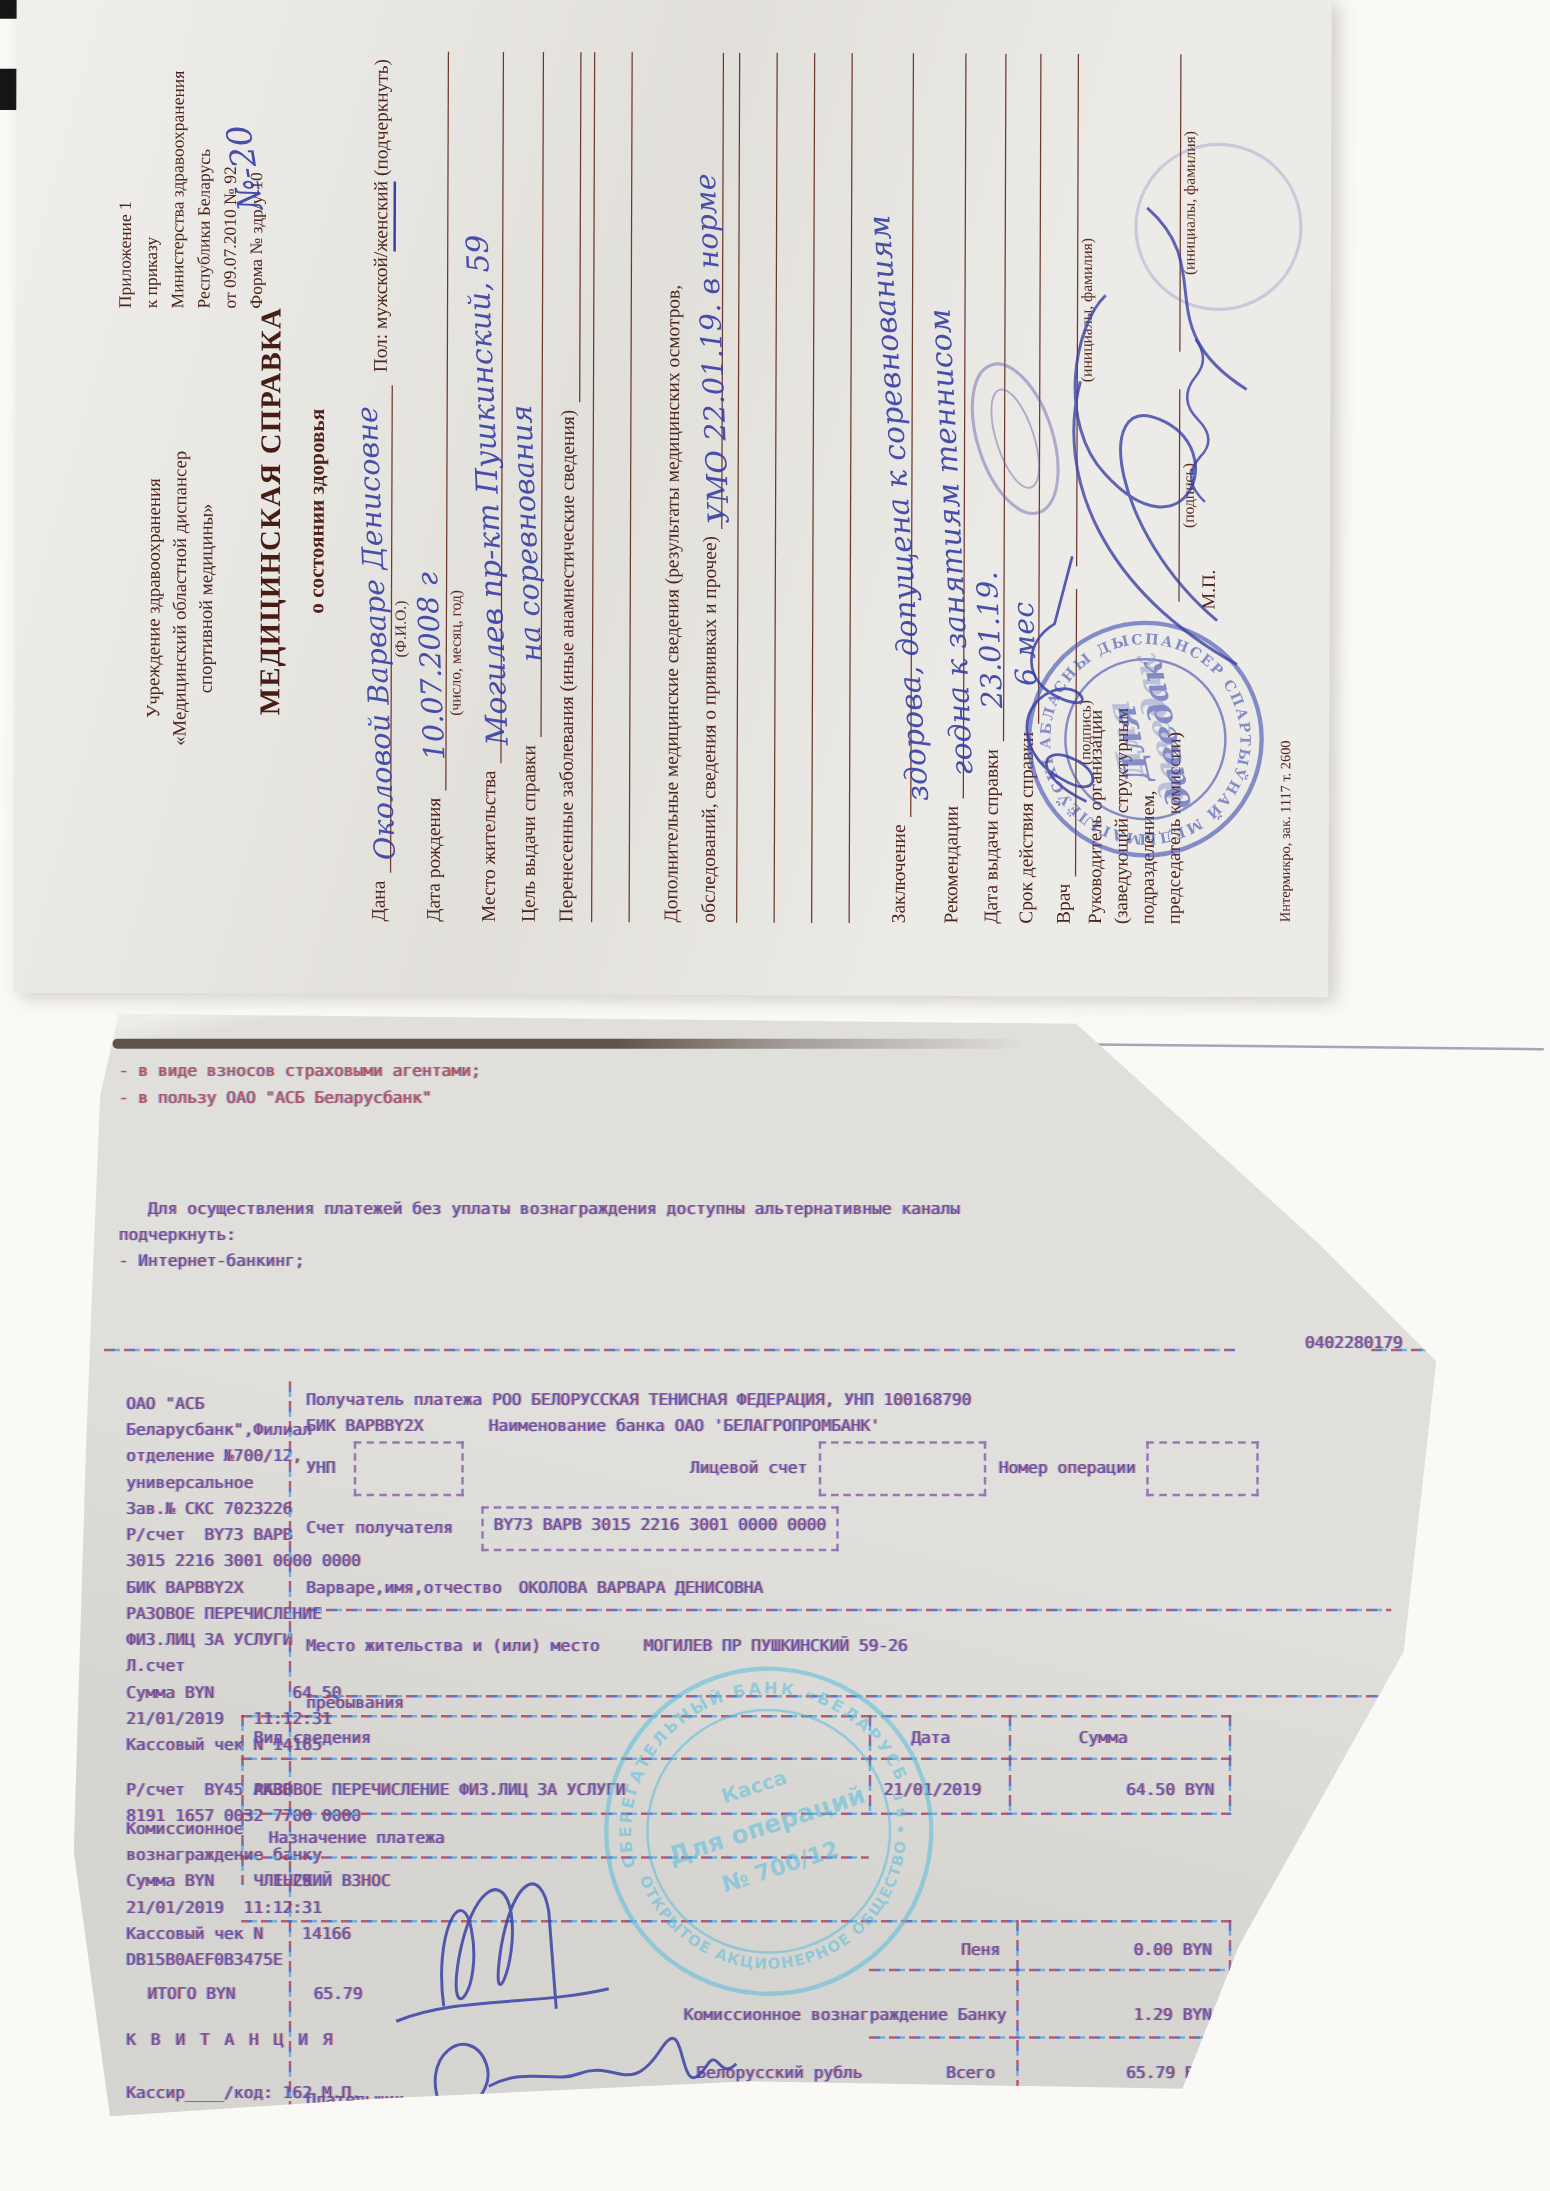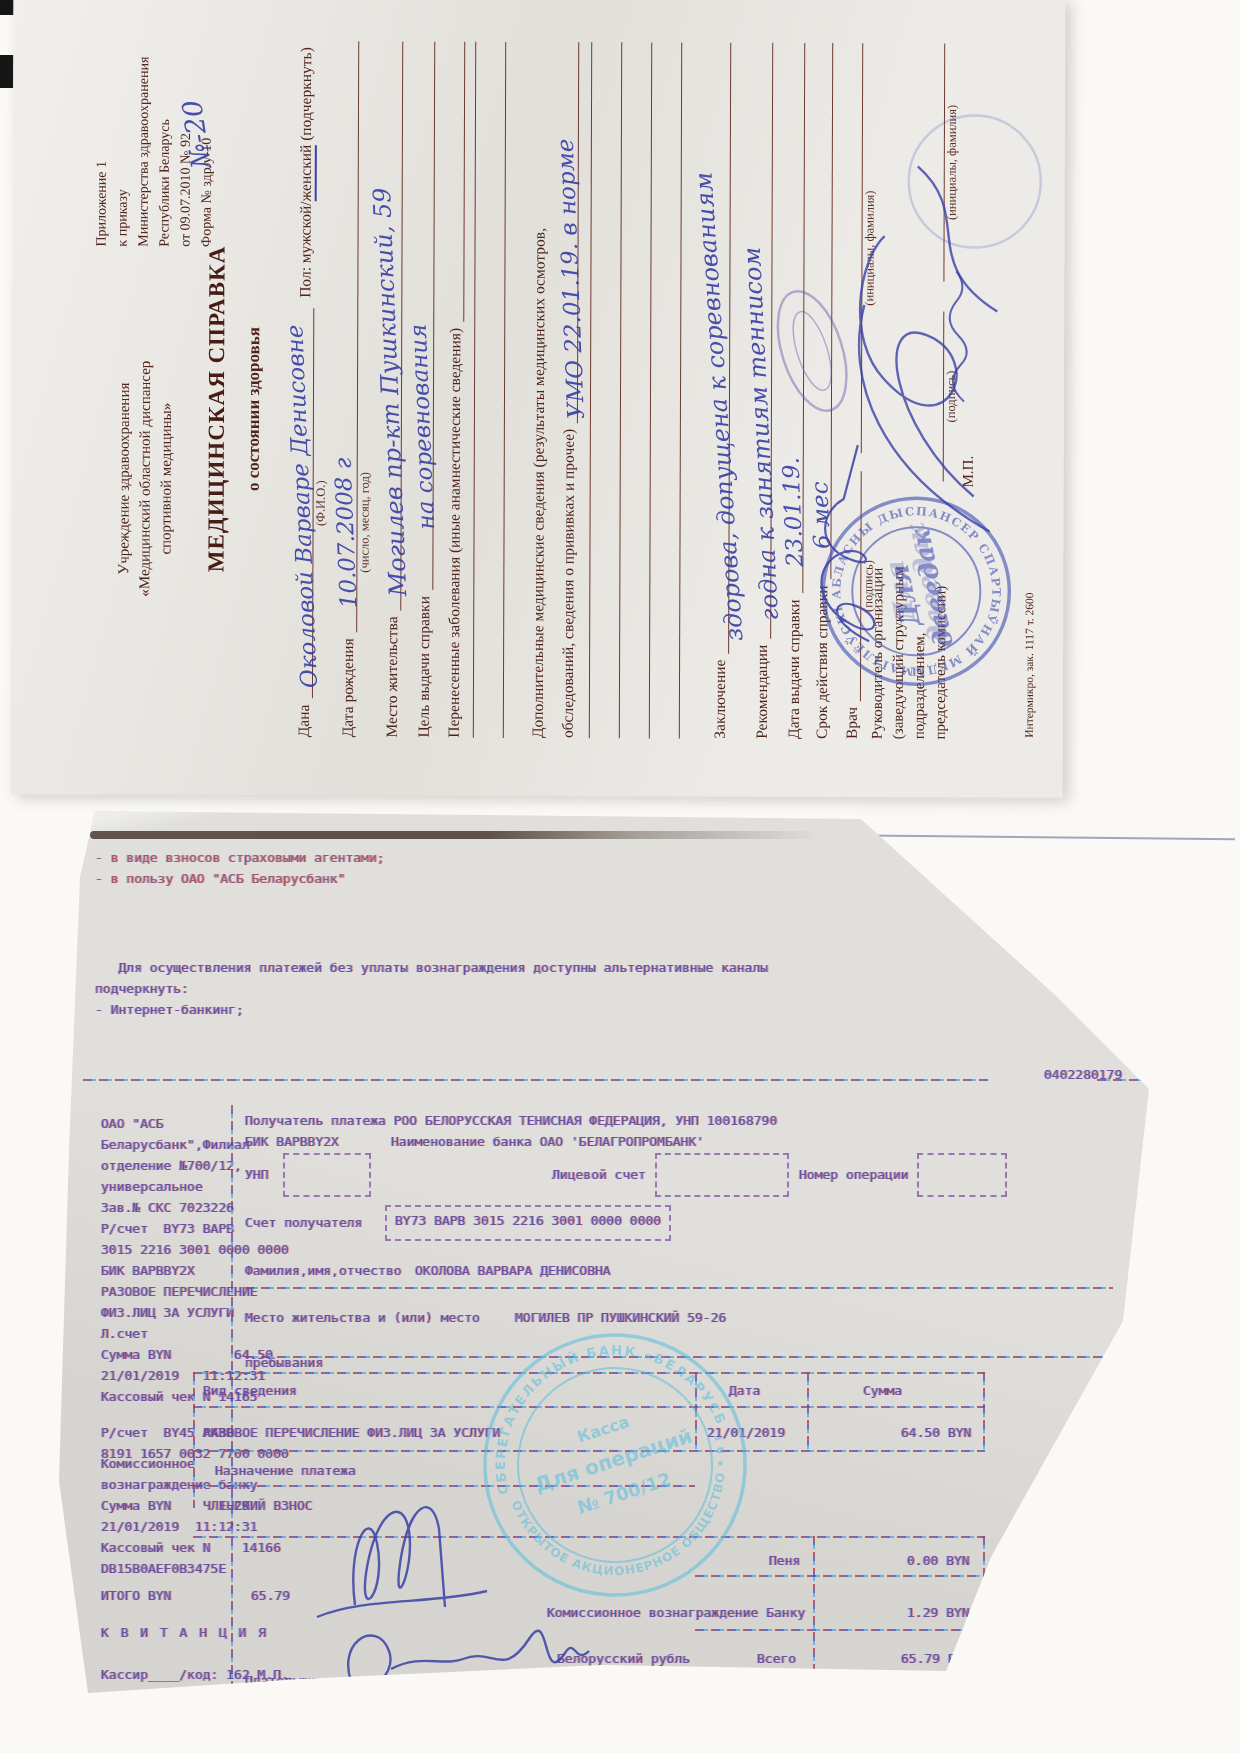--- a/index.html
+++ b/index.html
@@ -231,21 +231,21 @@
 
     <div class="dm lines" style="left:40px;top:152px;"><div>   Для осуществления платежей без уплаты вознаграждения доступны альтернативные каналы</div><div>подчеркнуть:</div><div>- Интернет-банкинг;</div></div>
 
     <div class="dash" style="left:28px;top:274px;width:905px;"></div>
     <div class="dm" style="left:945px;top:262px;margin-left:44px;">0402280179</div>
     <div class="dash" style="left:1042px;top:274px;width:44px;"></div>
 
     <div class="dm lines" style="left:46px;top:308px;"><div>ОАО "АСБ</div><div>Беларусбанк",Филиал</div><div>отделение №700/12,</div><div>универсальное</div><div>Зав.№ СКС 7023226</div><div>Р/счет  BY73 BAPB</div><div>3015 2216 3001 0000 0000</div><div>БИК BAPBBY2X</div><div>РАЗОВОЕ ПЕРЕЧИСЛЕНИЕ</div><div>ФИЗ.ЛИЦ ЗА УСЛУГИ</div><div>Л.счет</div><div>Сумма BYN        64.50</div><div>21/01/2019   11:12:31</div><div>Кассовый чек N 14165</div></div>
     <div class="dm lines" style="left:46px;top:617px;"><div>Р/счет  BY45 AKBB</div><div>8191 1657 0032 7700 0000</div></div>
     <div class="dm lines" style="left:46px;top:648px;"><div>Комиссионное</div><div>вознаграждение банку</div><div>Сумма BYN      1.29</div><div>21/01/2019  11:12:31</div><div>Кассовый чек N    14166</div><div>DB15B0AEF0B3475E</div></div>
-    <div class="dm" style="left:46px;top:783px;">ИТОГО BYN</div>
+    <div class="dm" style="left:63px;top:783px;">ИТОГО BYN</div>
     <div class="dm" style="left:196px;top:783px;">65.79</div>
     <div class="dm" style="left:46px;top:820px;letter-spacing:2px;">К В И Т А Н Ц И Я</div>
     <div class="dm" style="left:46px;top:862px;">Кассир____/код: 162 М.П.</div>
 
     <div class="vdash" style="left:176px;top:300px;height:590px;"></div>
 
     <div class="dm" style="left:190px;top:308px;">Получатель платежа РОО БЕЛОРУССКАЯ ТЕНИСНАЯ ФЕДЕРАЦИЯ, УНП 100168790</div>
     <div class="dm" style="left:190px;top:329px;">БИК BAPBBY2X</div>
     <div class="dm" style="left:336px;top:329px;">Наименование банка ОАО 'БЕЛАГРОПРОМБАНК'</div>
 
@@ -253,21 +253,21 @@
     <div class="dbox" style="left:228px;top:348px;width:84px;height:40px;"></div>
     <div class="dm" style="left:497px;top:362px;">Лицевой счет</div>
     <div class="dbox" style="left:600px;top:348px;width:130px;height:40px;"></div>
     <div class="dm" style="left:744px;top:362px;">Номер операции</div>
     <div class="dbox" style="left:862px;top:348px;width:86px;height:40px;"></div>
 
     <div class="dm" style="left:190px;top:410px;">Счет получателя</div>
     <div class="dbox" style="left:330px;top:400px;width:282px;height:32px;"></div>
     <div class="dm" style="left:340px;top:408px;">BY73 BAPB 3015 2216 3001 0000 0000</div>
 
-    <div class="dm" style="left:190px;top:458px;">Фамилия,имя,отчество</div>
+    <div class="dm" style="left:190px;top:458px;">Варваре,имя,отчество</div>
     <div class="dm" style="left:360px;top:458px;">ОКОЛОВА ВАРВАРА ДЕНИСОВНА</div>
     <div class="dash" style="left:190px;top:482px;width:868px;"></div>
     <div class="dm" style="left:190px;top:505px;">Место жительства и (или) место</div>
     <div class="dm" style="left:460px;top:505px;">МОГИЛЕВ ПР ПУШКИНСКИЙ 59-26</div>
     <div class="dm" style="left:190px;top:550px;">пребывания</div>
     <div class="dash" style="left:190px;top:551px;width:862px;"></div>
 
     <div class="dash" style="left:138px;top:567px;width:792px;"></div>
     <div class="vdash" style="left:138px;top:567px;height:136px;"></div>
     <div class="vdash" style="left:640px;top:567px;height:80px;"></div>

